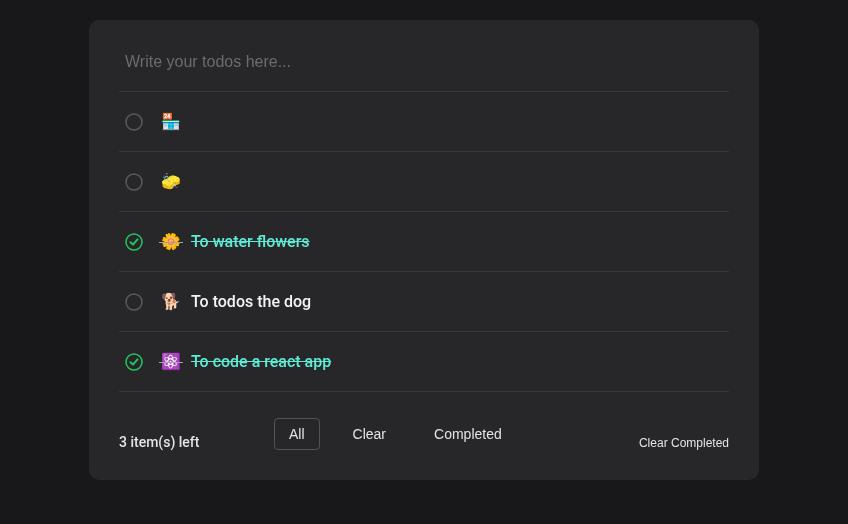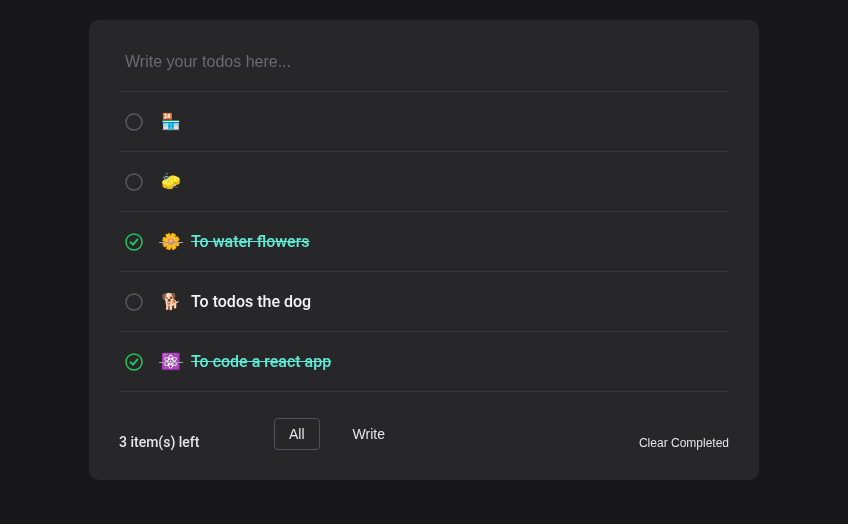--- a/index.html
+++ b/index.html
@@ -201,20 +201,21 @@
           <span class="label-text">To code a react app</span>
         </span>
       </div>
     </div>
 
   <div class="footer">
     <span class="items-left">3 item(s) left</span>
 
     <div class="filters">
       <button class="filter-btn active">All</button>
-      <button class="filter-btn">Write</button>
+      <button class="filter-btn">Clear</button>
+      <button class="filter-btn">Completed</button>
     </div>
 
     <span class="spacer"></span>
     <button class="clear-btn">Clear Completed</button>
   </div>
 
 </div>
 
 </body></html>

